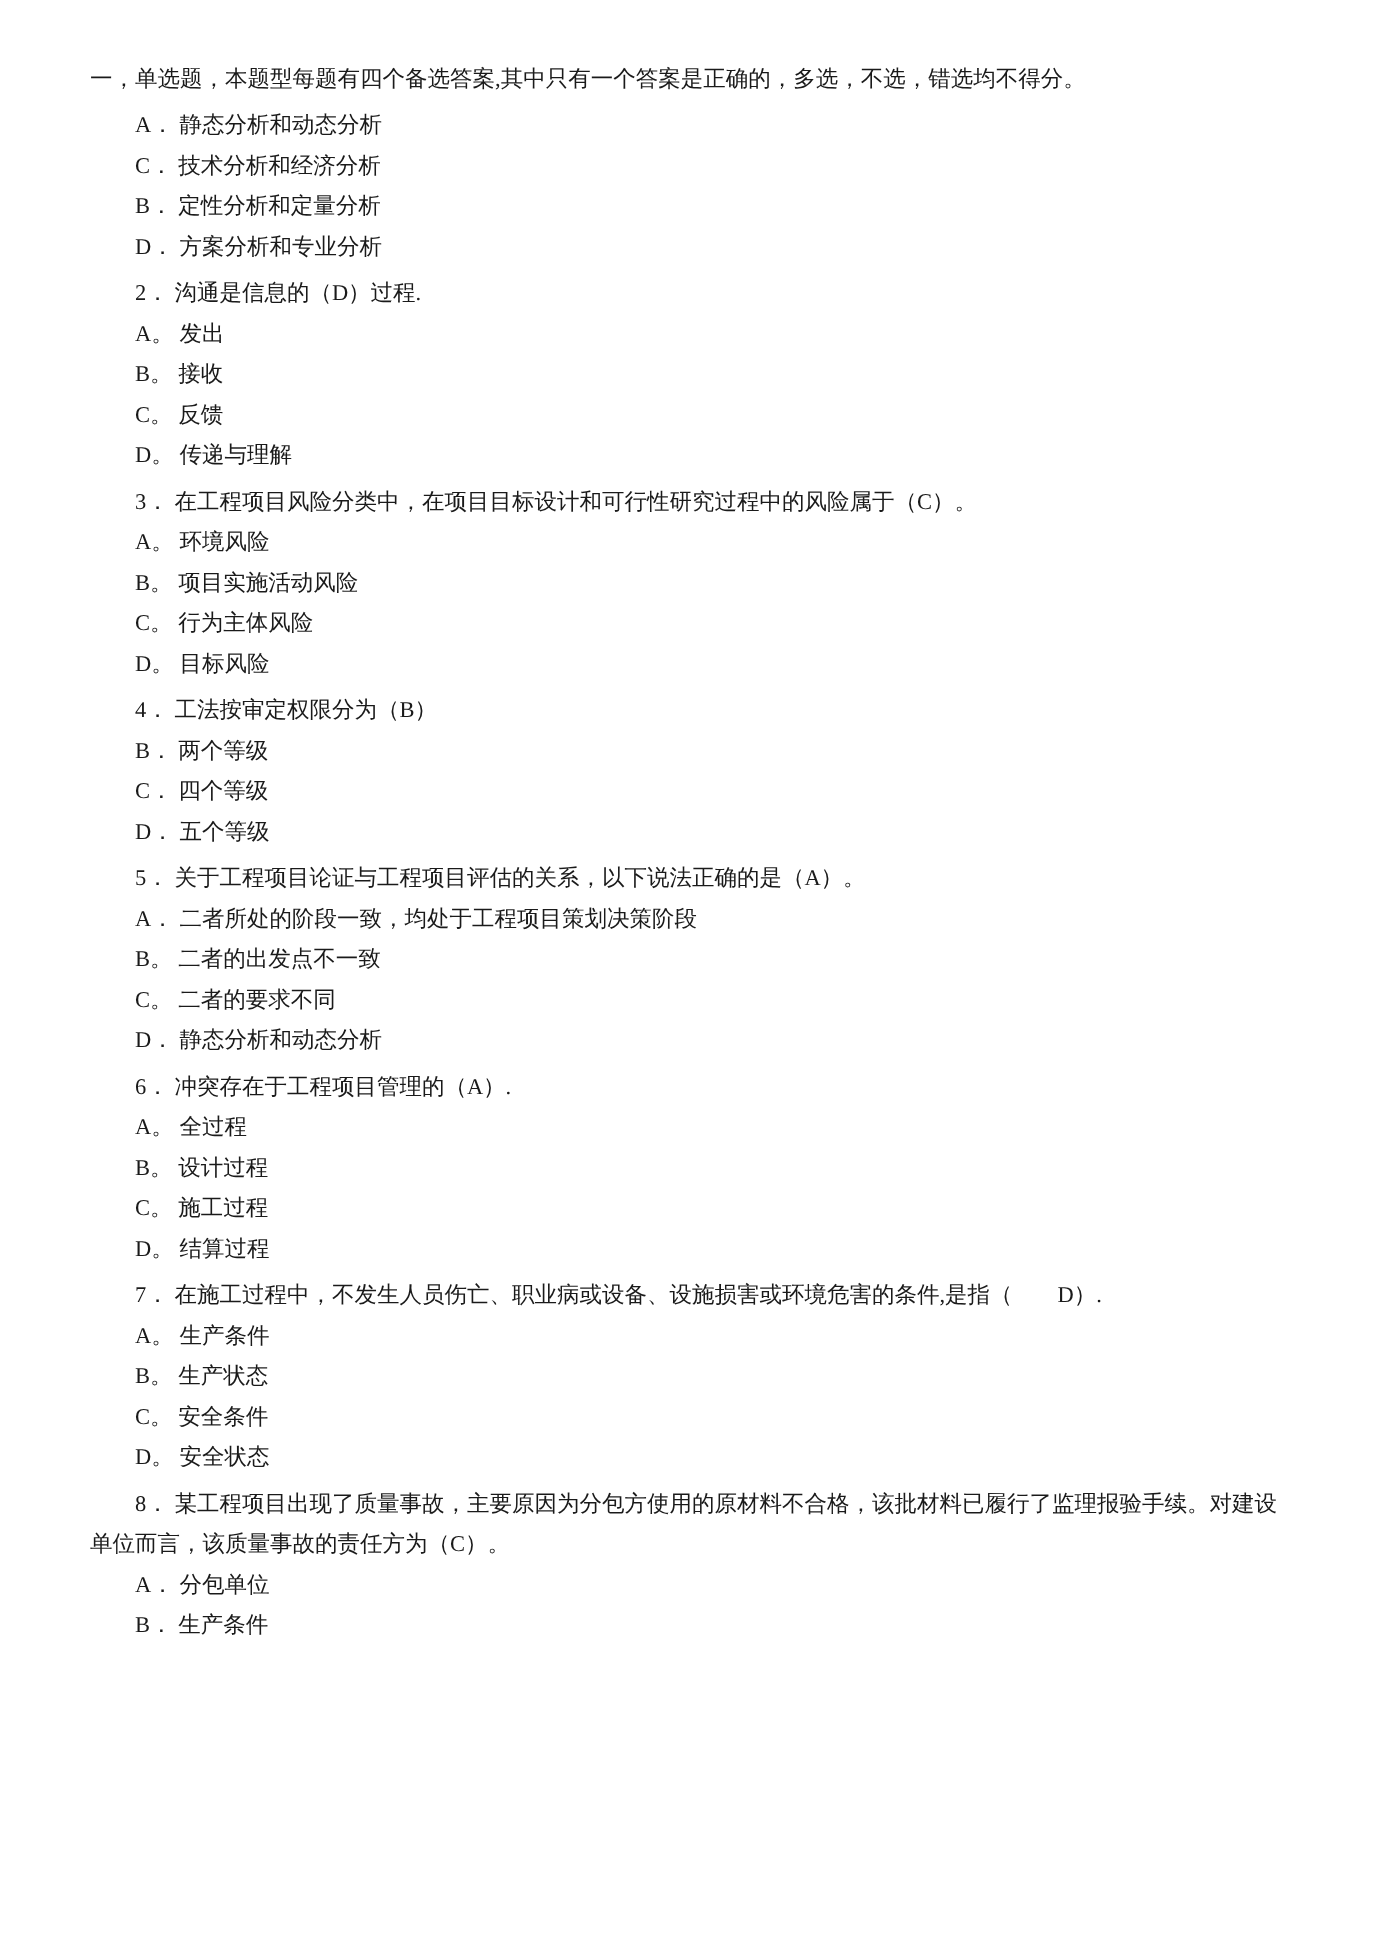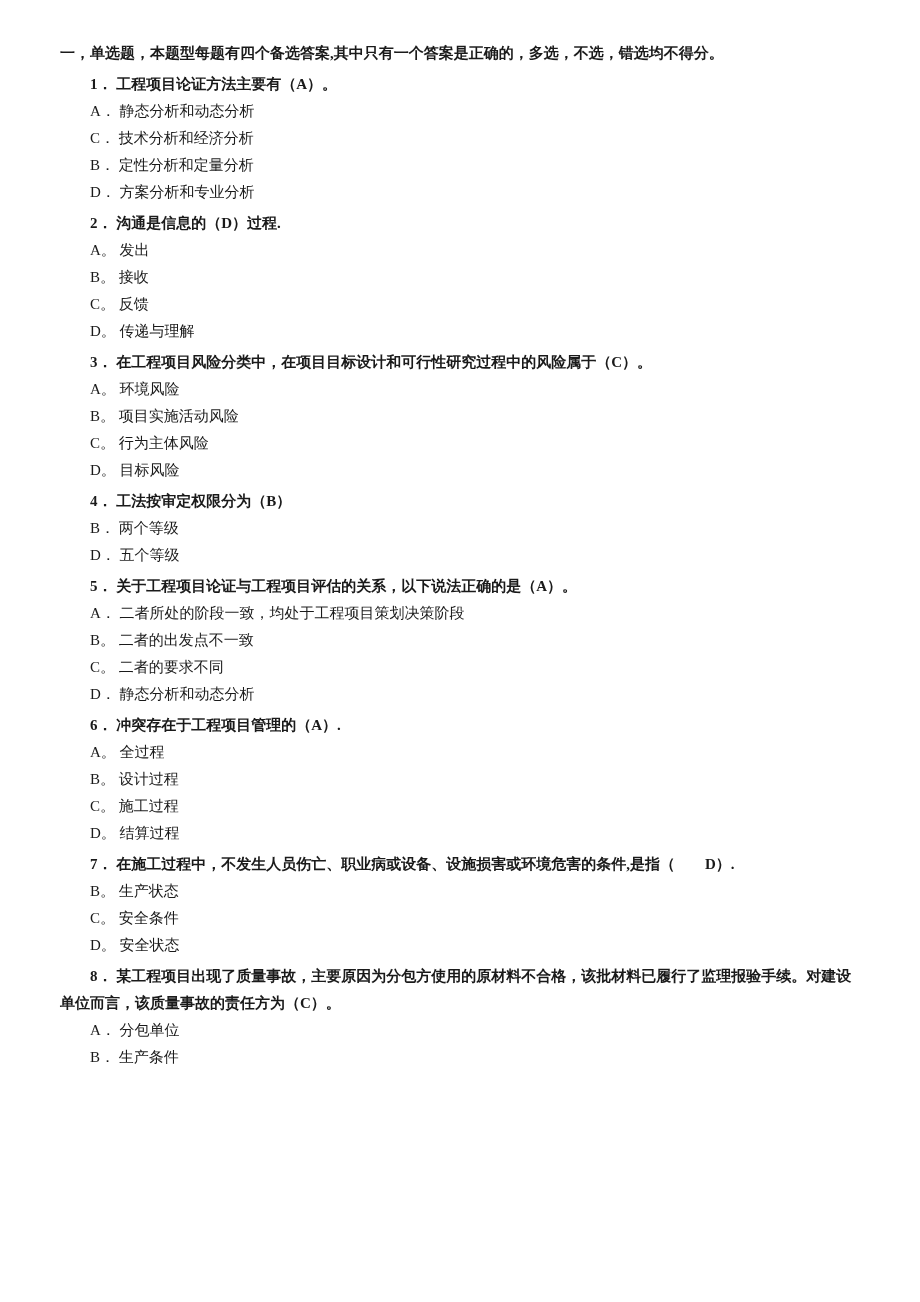--- a/index.html
+++ b/index.html
@@ -29,34 +29,29 @@
       text-indent: 2em;
     }
     .option {
       margin-left: 2em;
       display: block;
       font-family: Liberation Serif, serif;
     }
     p {
       margin: 0;
       padding: 0;
-      font-weight: bold;
     }
   </style>
 </head>
 <body>
 
 <div class="content-block">
 
   <p class="section-title">一，单选题，本题型每题有四个备选答案,其中只有一个答案是正确的，多选，不选，错选均不得分。</p>
 
-  <p class="question">
-    <span>1．</span>
-    <span>工程项目论证方法主要有（A）。</span>
-  </p>
   <span class="option">
     <span>A．</span>
     <span>静态分析和动态分析</span>
   </span>
   <span class="option">
     <span>C．</span>
     <span>技术分析和经济分析</span>
   </span>
   <span class="option">
     <span>B．</span>
@@ -111,20 +106,24 @@
 
   <p class="question">
     <span>4．</span>
     <span>工法按审定权限分为（B）</span>
   </p>
   <span class="option">
     <span>B．</span>
     <span>两个等级</span>
   </span>
   <span class="option">
+    <span>C．</span>
+    <span>四个等级</span>
+  </span>
+  <span class="option">
     <span>D．</span>
     <span>五个等级</span>
   </span>
 
   <p class="question">
     <span>5．</span>
     <span>关于工程项目论证与工程项目评估的关系，以下说法正确的是（A）。</span>
   </p>
   <span class="option">
     <span>A．</span>
@@ -162,20 +161,24 @@
   <span class="option">
     <span>D。</span>
     <span>结算过程</span>
   </span>
 
   <p class="question">
     <span>7．</span>
     <span>在施工过程中，不发生人员伤亡、职业病或设备、设施损害或环境危害的条件,是指（　　D）.</span>
   </p>
   <span class="option">
+    <span>A。</span>
+    <span>生产条件</span>
+  </span>
+  <span class="option">
     <span>B。</span>
     <span>生产状态</span>
   </span>
   <span class="option">
     <span>C。</span>
     <span>安全条件</span>
   </span>
   <span class="option">
     <span>D。</span>
     <span>安全状态</span>

